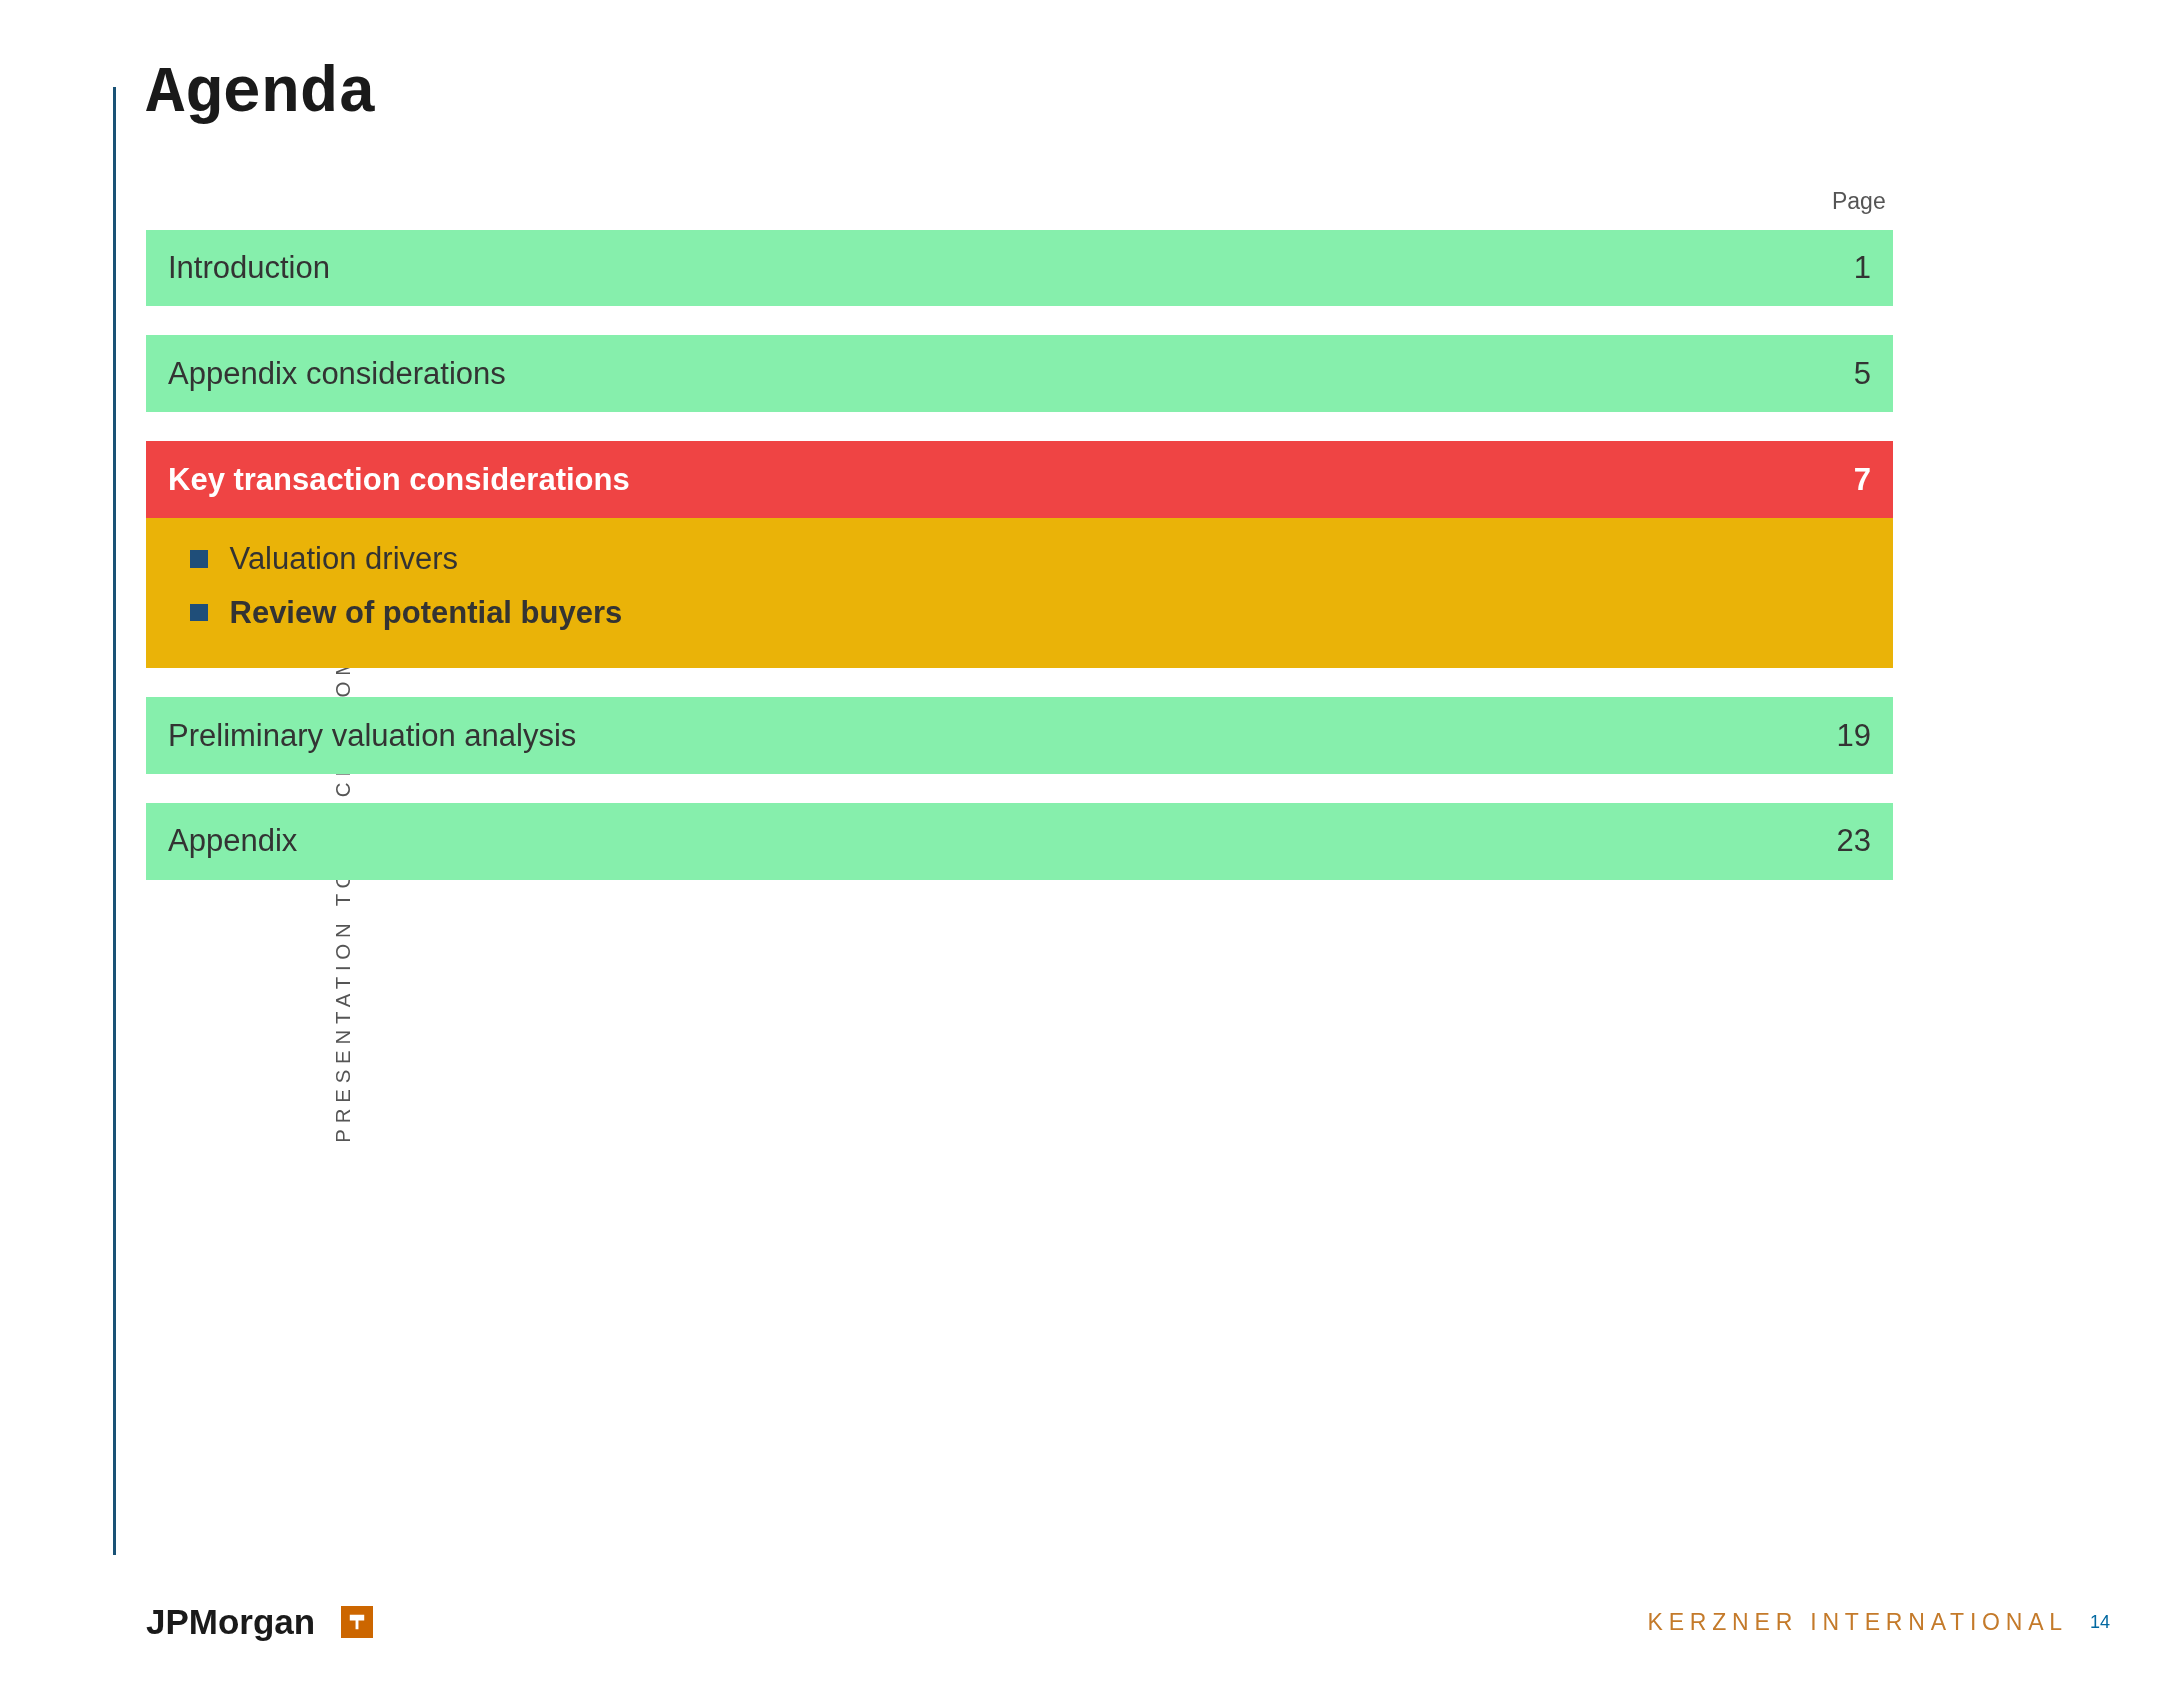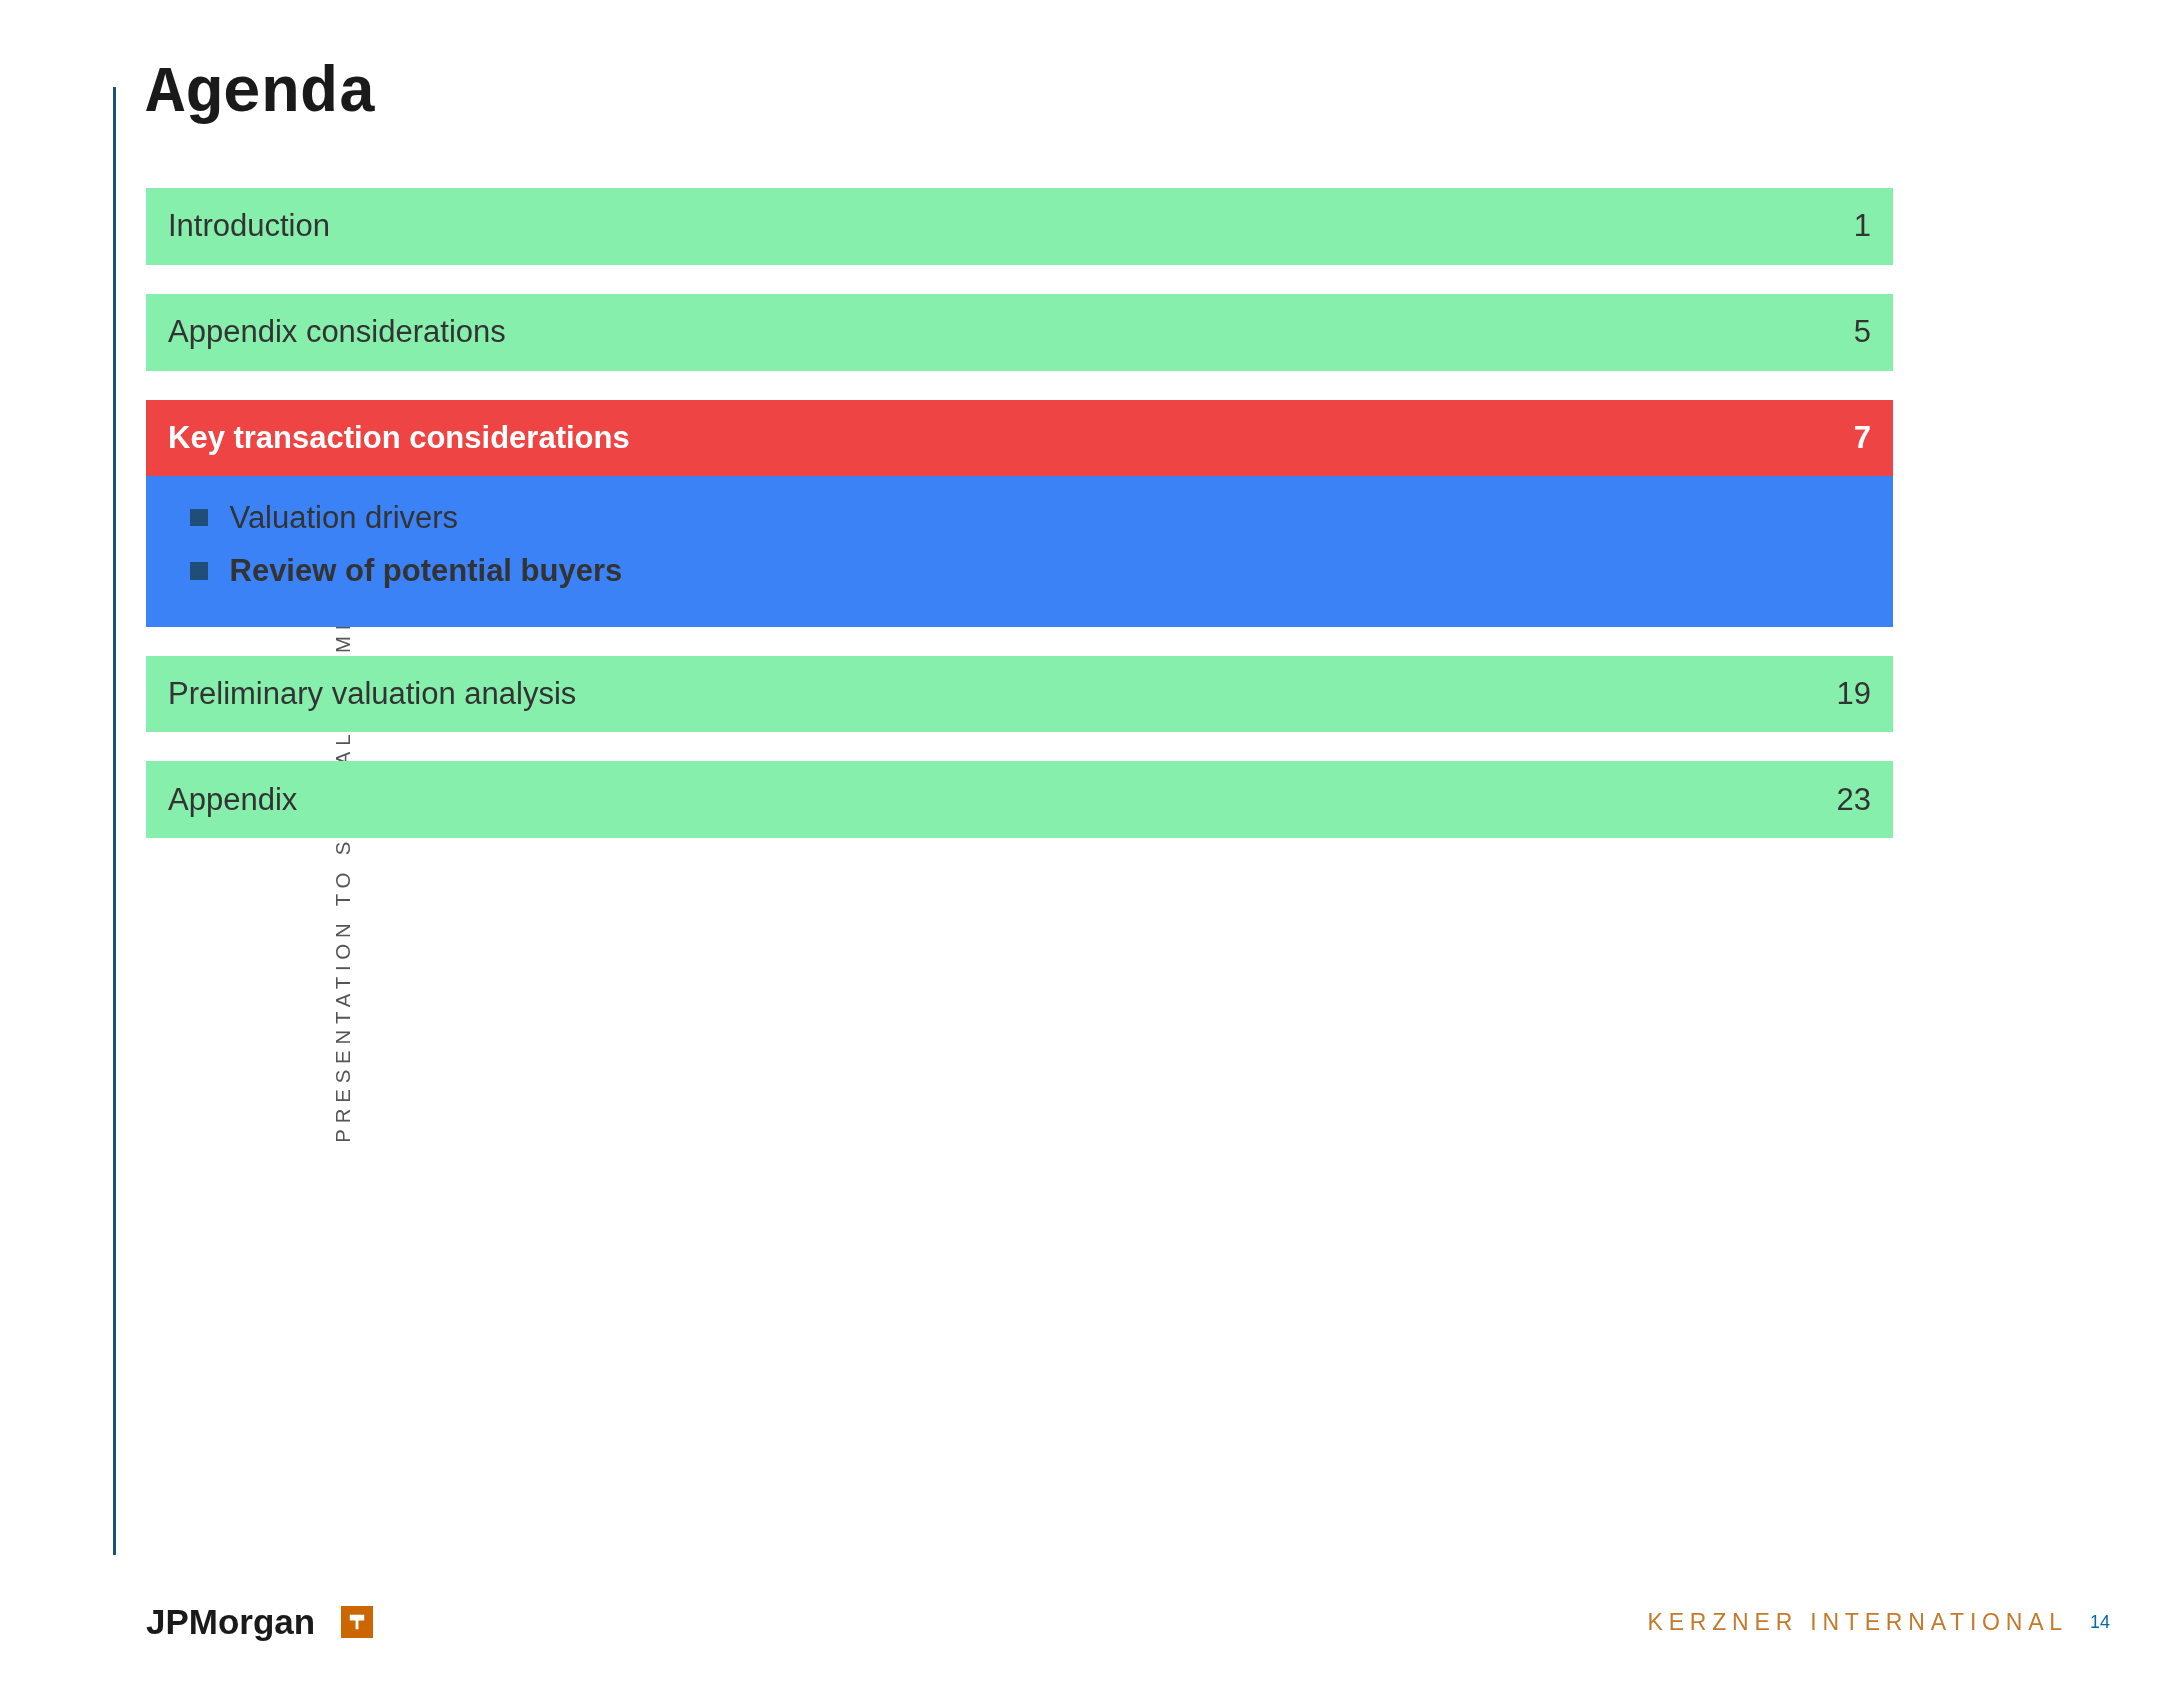--- a/index.html
+++ b/index.html
@@ -122,21 +122,21 @@
       text-align: right;
     }
 
     .agenda-row.highlighted .agenda-row-page {
       color: #ffffff;
       font-weight: bold;
     }
 
     
     .sub-items {
-      background: #3b82f6;
+      background: #eab308;
       padding: 14.6px 22px 29px 44px;
       margin-bottom: 29px;
     }
 
     .sub-item {
       display: flex;
       align-items: center;
       padding: 8.7px 0;
       font-size: 31px;
       color: #333333;
@@ -227,20 +227,23 @@
   <div class="sidebar-text">PRESENTATION TO SPECIAL COMMITTEE</div>
 
   <div class="left-line"></div>
 
   <div class="main-content">
 
     <div class="page-title">Agenda</div>
 
     <div class="agenda-table">
 
+      <div class="page-header-row">
+        <span class="page-header-label">Page</span>
+      </div>
 
       <div class="agenda-row">
         <span class="agenda-row-label">Introduction</span>
         <span class="agenda-row-page">1</span>
       </div>
 
       <div class="agenda-row">
         <span class="agenda-row-label">Appendix considerations</span>
         <span class="agenda-row-page">5</span>
       </div>

